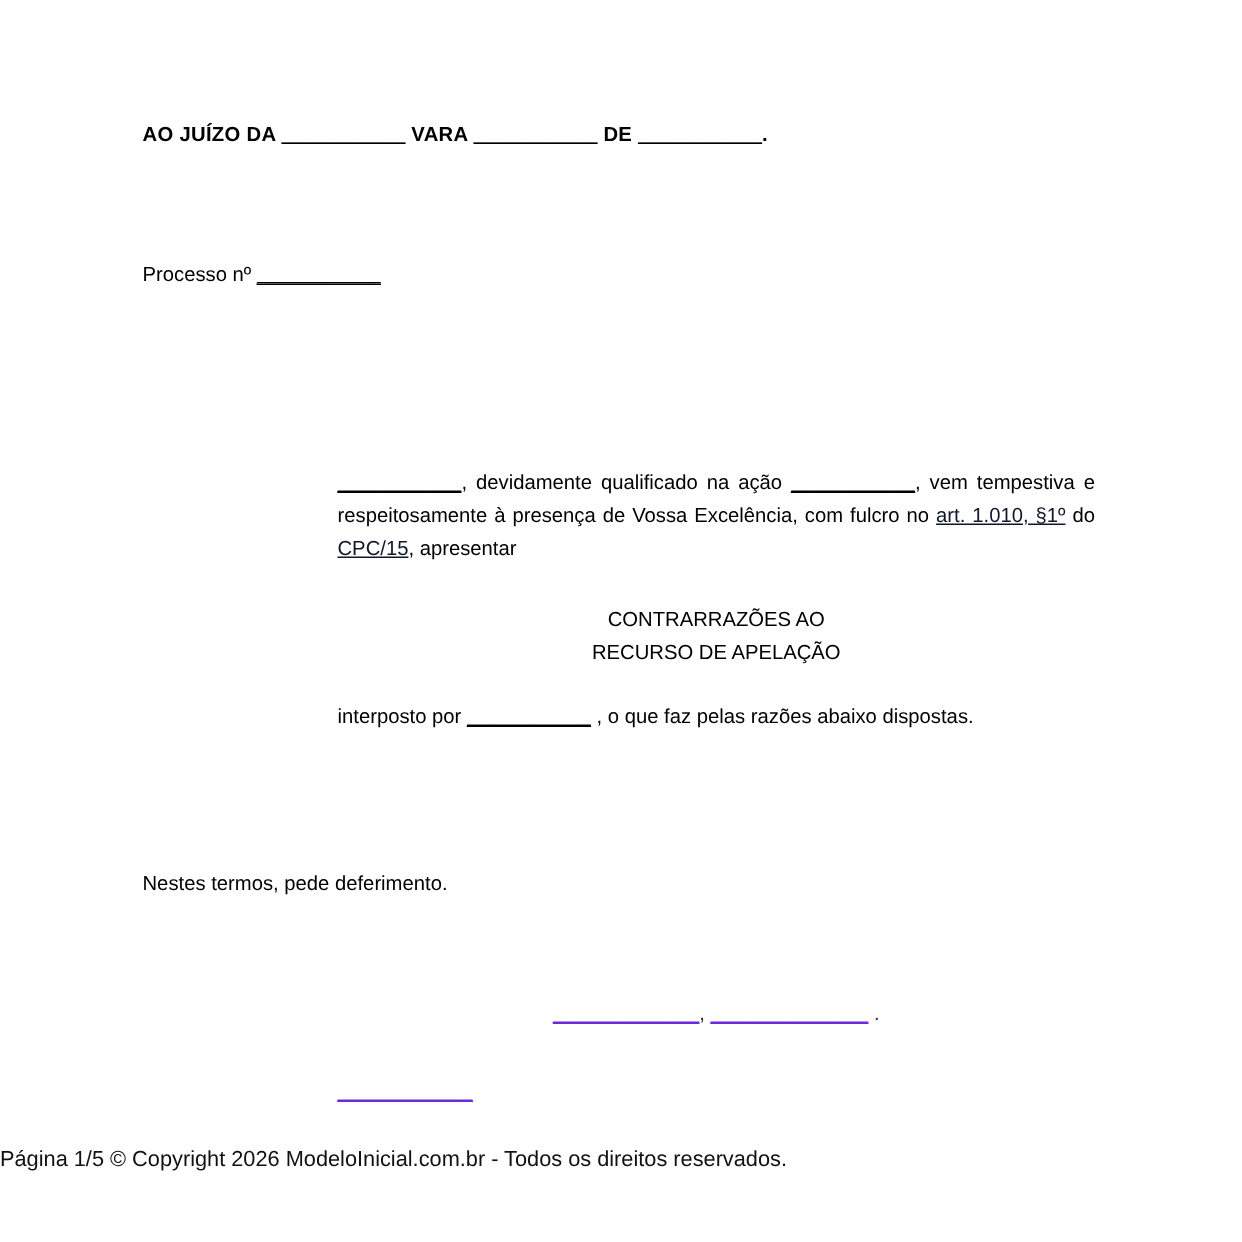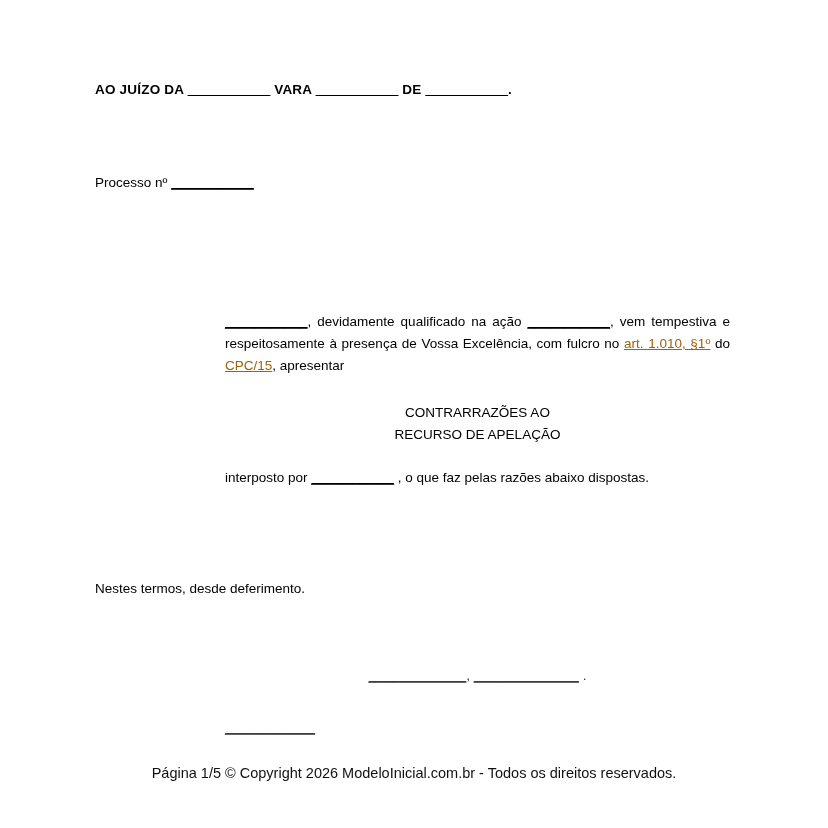--- a/index.html
+++ b/index.html
@@ -56,21 +56,21 @@
     line-height: 22px;
     text-align: justify;
   }
   .para-1 {
     top: 311px;
     left: 225px;
     width: 505px;
     text-indent: 0;
   }
   .link {
-    color: #a16207;
+    color: #0f172a;
     text-decoration: underline;
   }
   .center-title {
     position: absolute;
     top: 402px;
     left: 225px;
     width: 505px;
     text-align: center;
     font-size: 13.5px;
     font-weight: normal;
@@ -107,27 +107,26 @@
     left: 225px;
     width: 505px;
     font-size: 13.5px;
     color: #333333;
   }
   .footer {
     position: absolute;
     top: 765px;
     left: 0;
     width: 828px;
-    text-align: center;
     font-size: 14.5px;
     color: #111111;
   }
   .small-blank {
     text-decoration: underline;
-    color: #404040;
+    color: #6d28d9;
   }
 </style>
 </head>
 <body>
 
 <div class="page">
 
 
   <div class="heading-court">
     <span>AO JUÍZO DA</span>
@@ -154,21 +153,21 @@
     <div>RECURSO DE APELAÇÃO</div>
   </div>
 
   <div class="para para-2">
     <span>interposto por</span>
     <span class="blank">___________</span>
     <span>, o que faz pelas razões abaixo dispostas.</span>
   </div>
 
 
-  <div class="para-4">Nestes termos, desde deferimento.</div>
+  <div class="para-4">Nestes termos, pede deferimento.</div>
 
   <div class="sign-place">
     <span class="small-blank">_____________</span><span>,</span>
     <span class="small-blank">______________</span>
     <span>.</span>
   </div>
 
   <div class="sign-line">
     <span class="small-blank">____________</span>
   </div>

